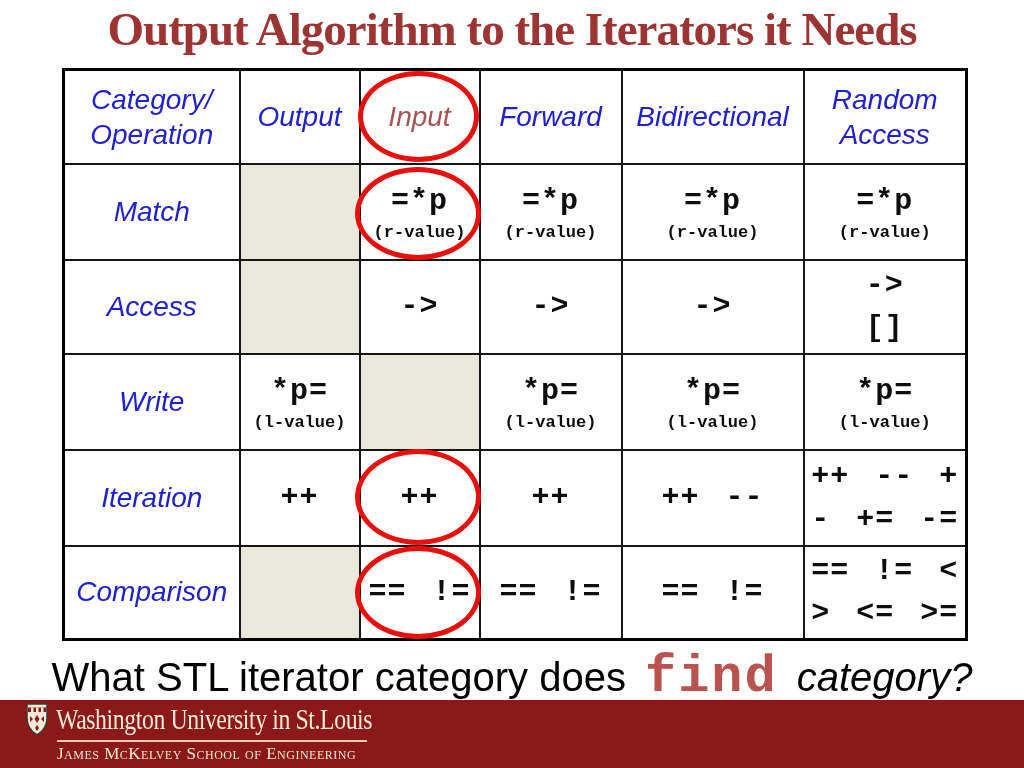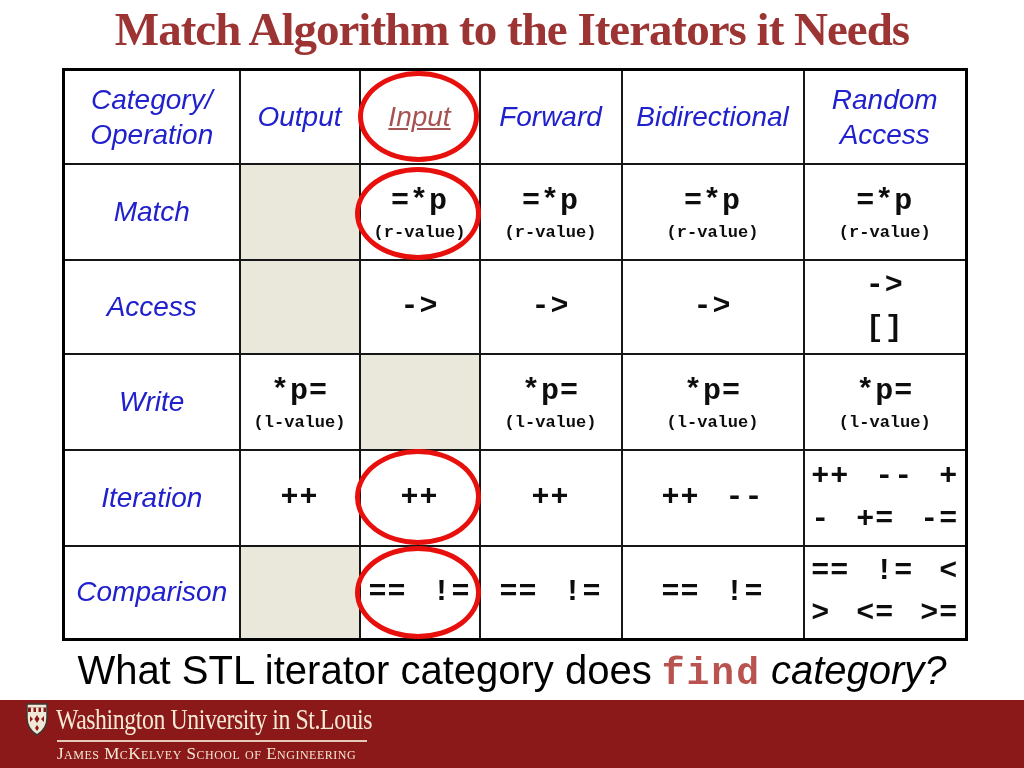--- a/index.html
+++ b/index.html
@@ -21,21 +21,21 @@
     position:absolute;left:62px;top:68px;width:903px;
     border-collapse:collapse;table-layout:fixed;
     border:3px solid #000;
   }
   .tbl th,.tbl td{border:2px solid var(--grid);padding:0;text-align:center;vertical-align:middle;}
   tr.r94{height:94px} tr.r96{height:96px}
   .hdr{
     color:var(--header-blue);font-style:italic;font-weight:400;
     font-size:28px;line-height:1.25;white-space:pre-line;
   }
-  .hdr-input{color:var(--input-red);text-decoration:underline;}
+  .hdr-input{color:var(--input-red);}
   .rowlabel{
     color:var(--header-blue);font-style:italic;font-size:28px;font-weight:400;
   }
   .shaded{background:var(--cell-shade);}
   .op{font-family:"Liberation Mono",monospace;font-weight:700;color:#0d0d0d;}
   .op .main{
     display:block;font-size:30px;line-height:1.42;white-space:pre-line;
     word-spacing:7px;letter-spacing:1px;
   }
   .op .sub{
@@ -44,21 +44,21 @@
   .circle{
     position:absolute;border:5px solid var(--circle-red);border-radius:50%;
     box-sizing:border-box;background:transparent;z-index:5;
   }
   .question{
     position:absolute;top:648px;left:0;width:1024px;text-align:center;
     font-size:40px;color:#000;white-space:nowrap;
   }
   .question .find{
     font-family:"Liberation Mono",monospace;font-weight:700;
-    color:var(--find-red);margin:0 10px;letter-spacing:2px;font-size:38px;
+    color:var(--find-red);margin:0 19px;letter-spacing:2px;font-size:52px;
   }
   .question .req{font-style:italic;}
   .footer{
     position:absolute;left:0;top:700px;width:1024px;height:76px;
     background:var(--footer-maroon);
   }
   .shield{position:absolute;left:26px;top:3px;width:22px;height:33px;}
   .wu-name{
     position:absolute;left:56px;top:3px;
     font-family:"Liberation Serif",serif;font-size:29px;color:var(--cream);
@@ -67,21 +67,21 @@
   .wu-rule{position:absolute;left:57px;top:40px;width:310px;height:2px;background:var(--cream);opacity:.85;}
   .wu-school{
     position:absolute;left:57px;top:44px;
     font-family:"Liberation Serif",serif;font-variant:small-caps;
     font-size:17px;letter-spacing:0.5px;color:var(--cream);white-space:nowrap;
   }
 </style>
 </head>
 <body>
 
-<div class="title">Match Algorithm to the Iterators it Needs</div>
+<div class="title">Output Algorithm to the Iterators it Needs</div>
 
 <table class="tbl">
   <colgroup>
     <col style="width:176px">
       <col style="width:120px">
       <col style="width:120px">
     <col style="width:142px">
       <col style="width:182px">
       <col style="width:163px">
   </colgroup>

